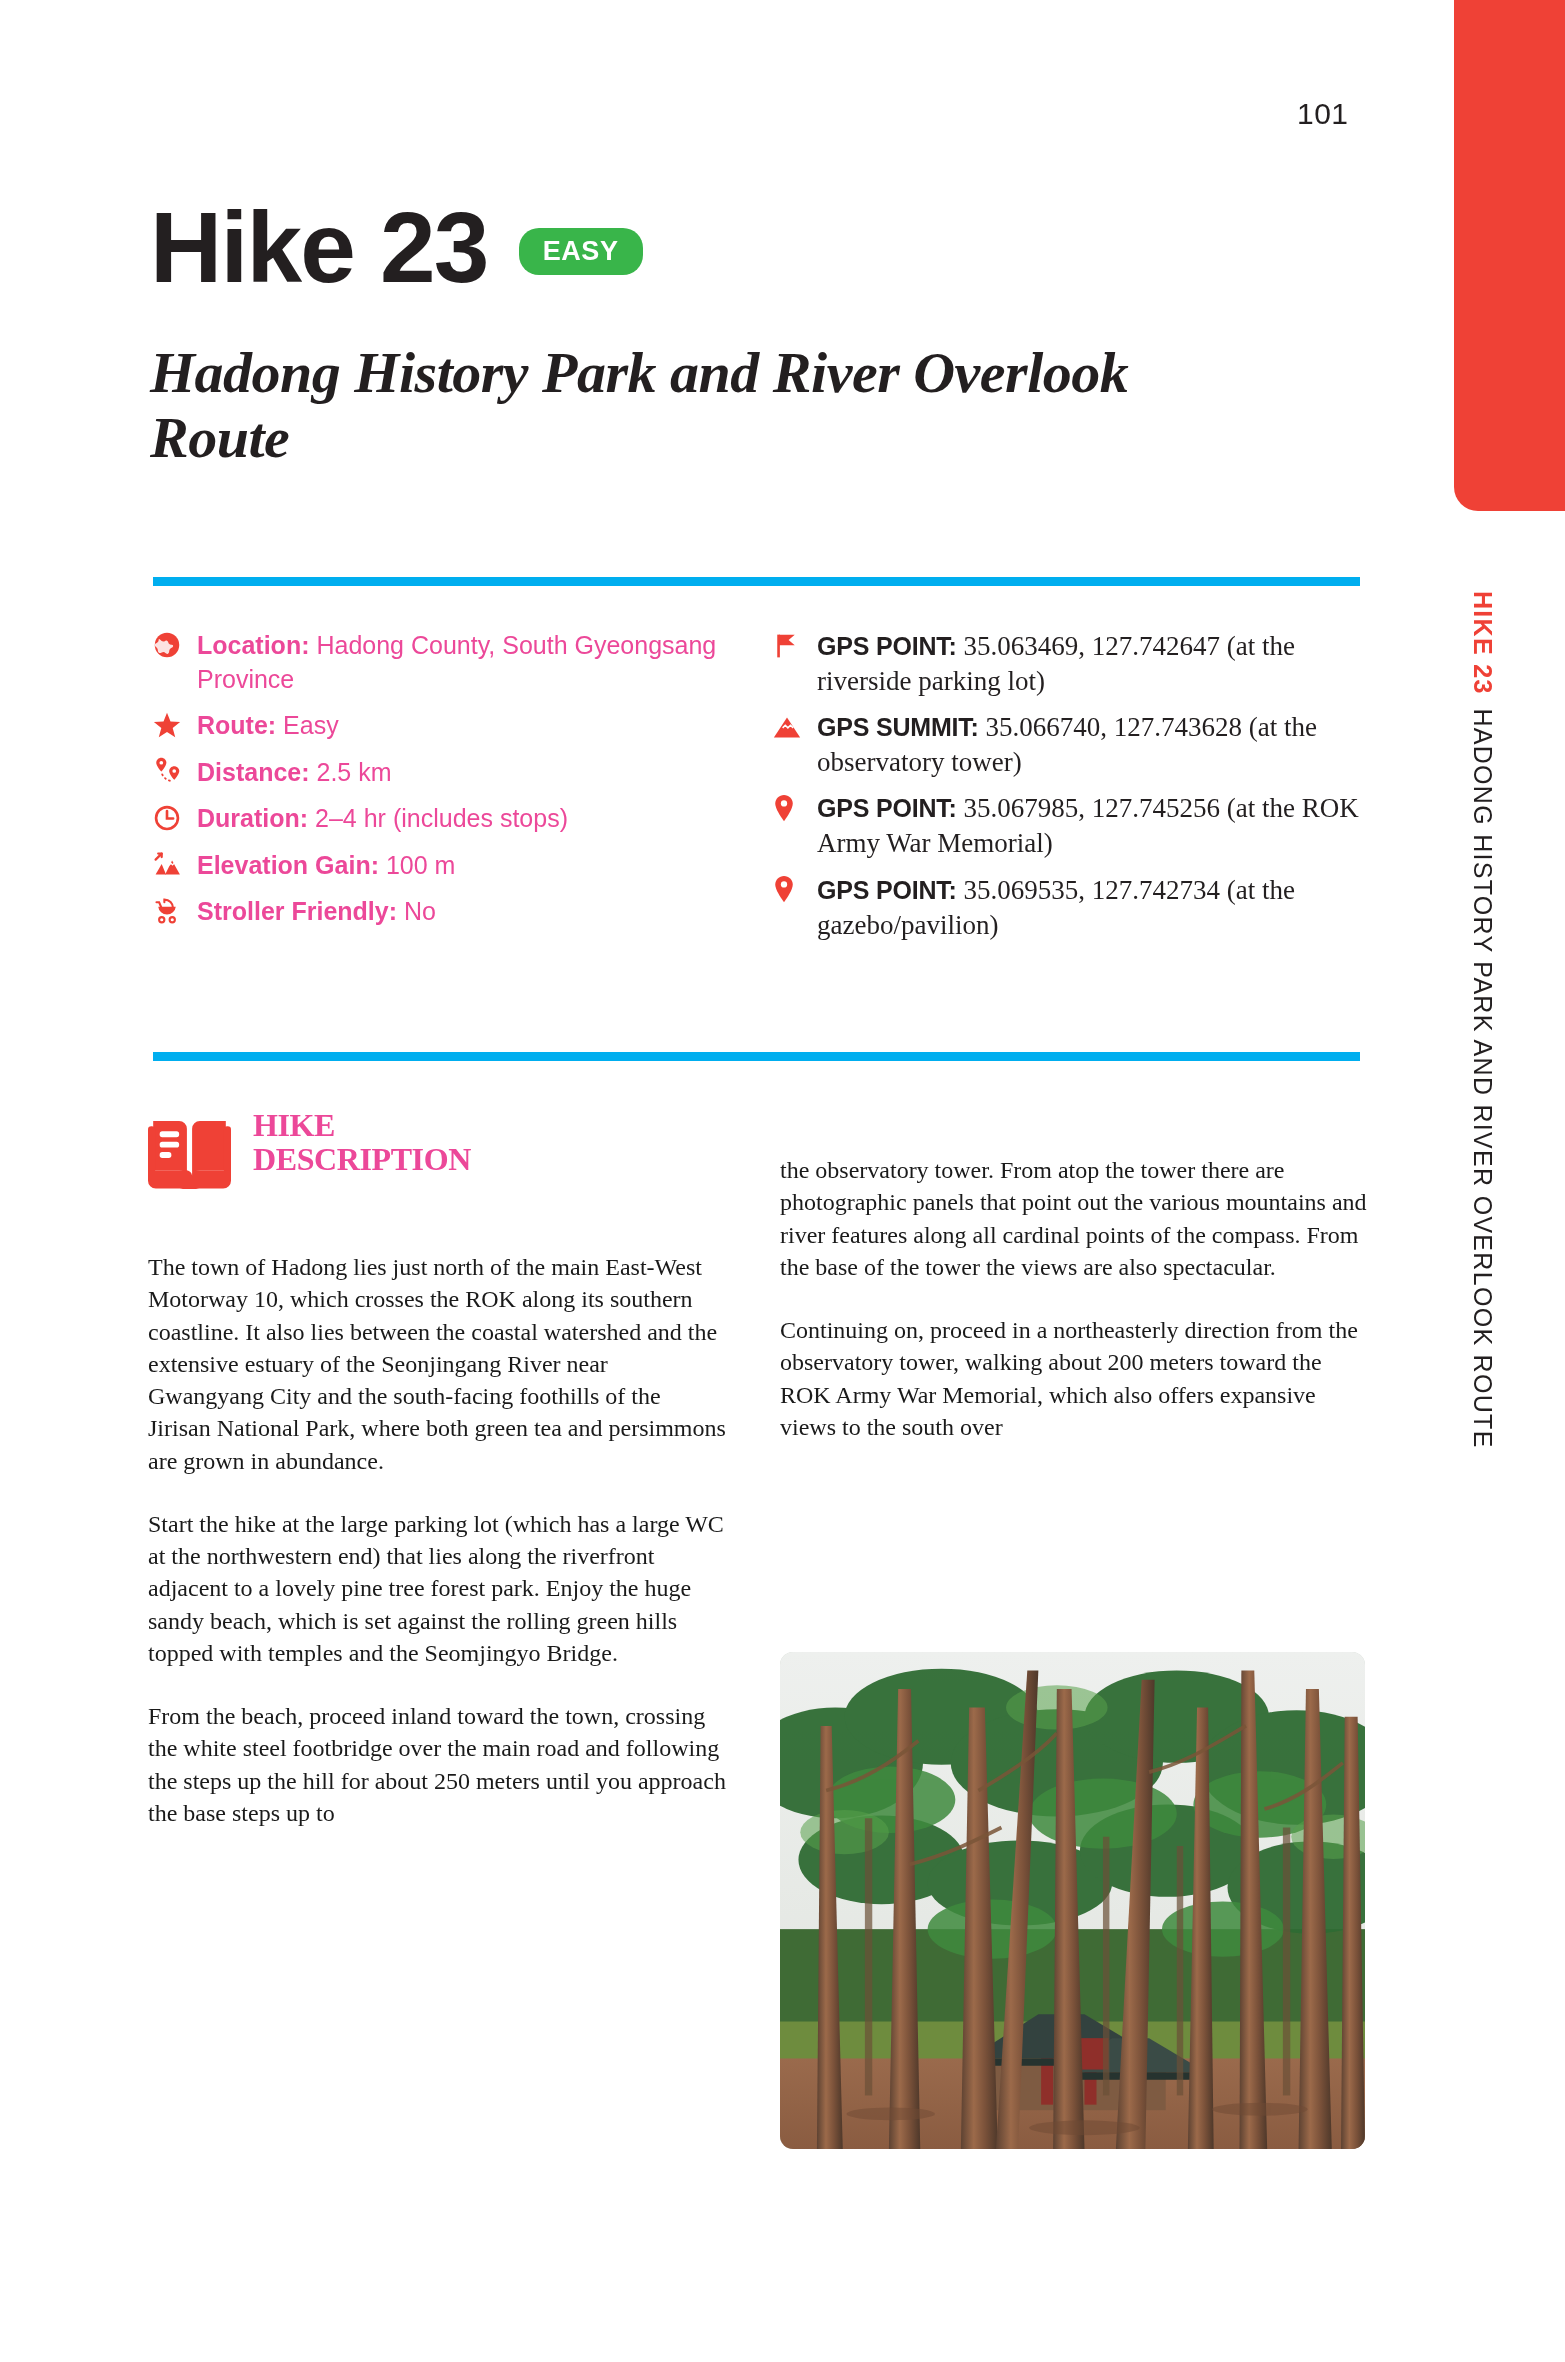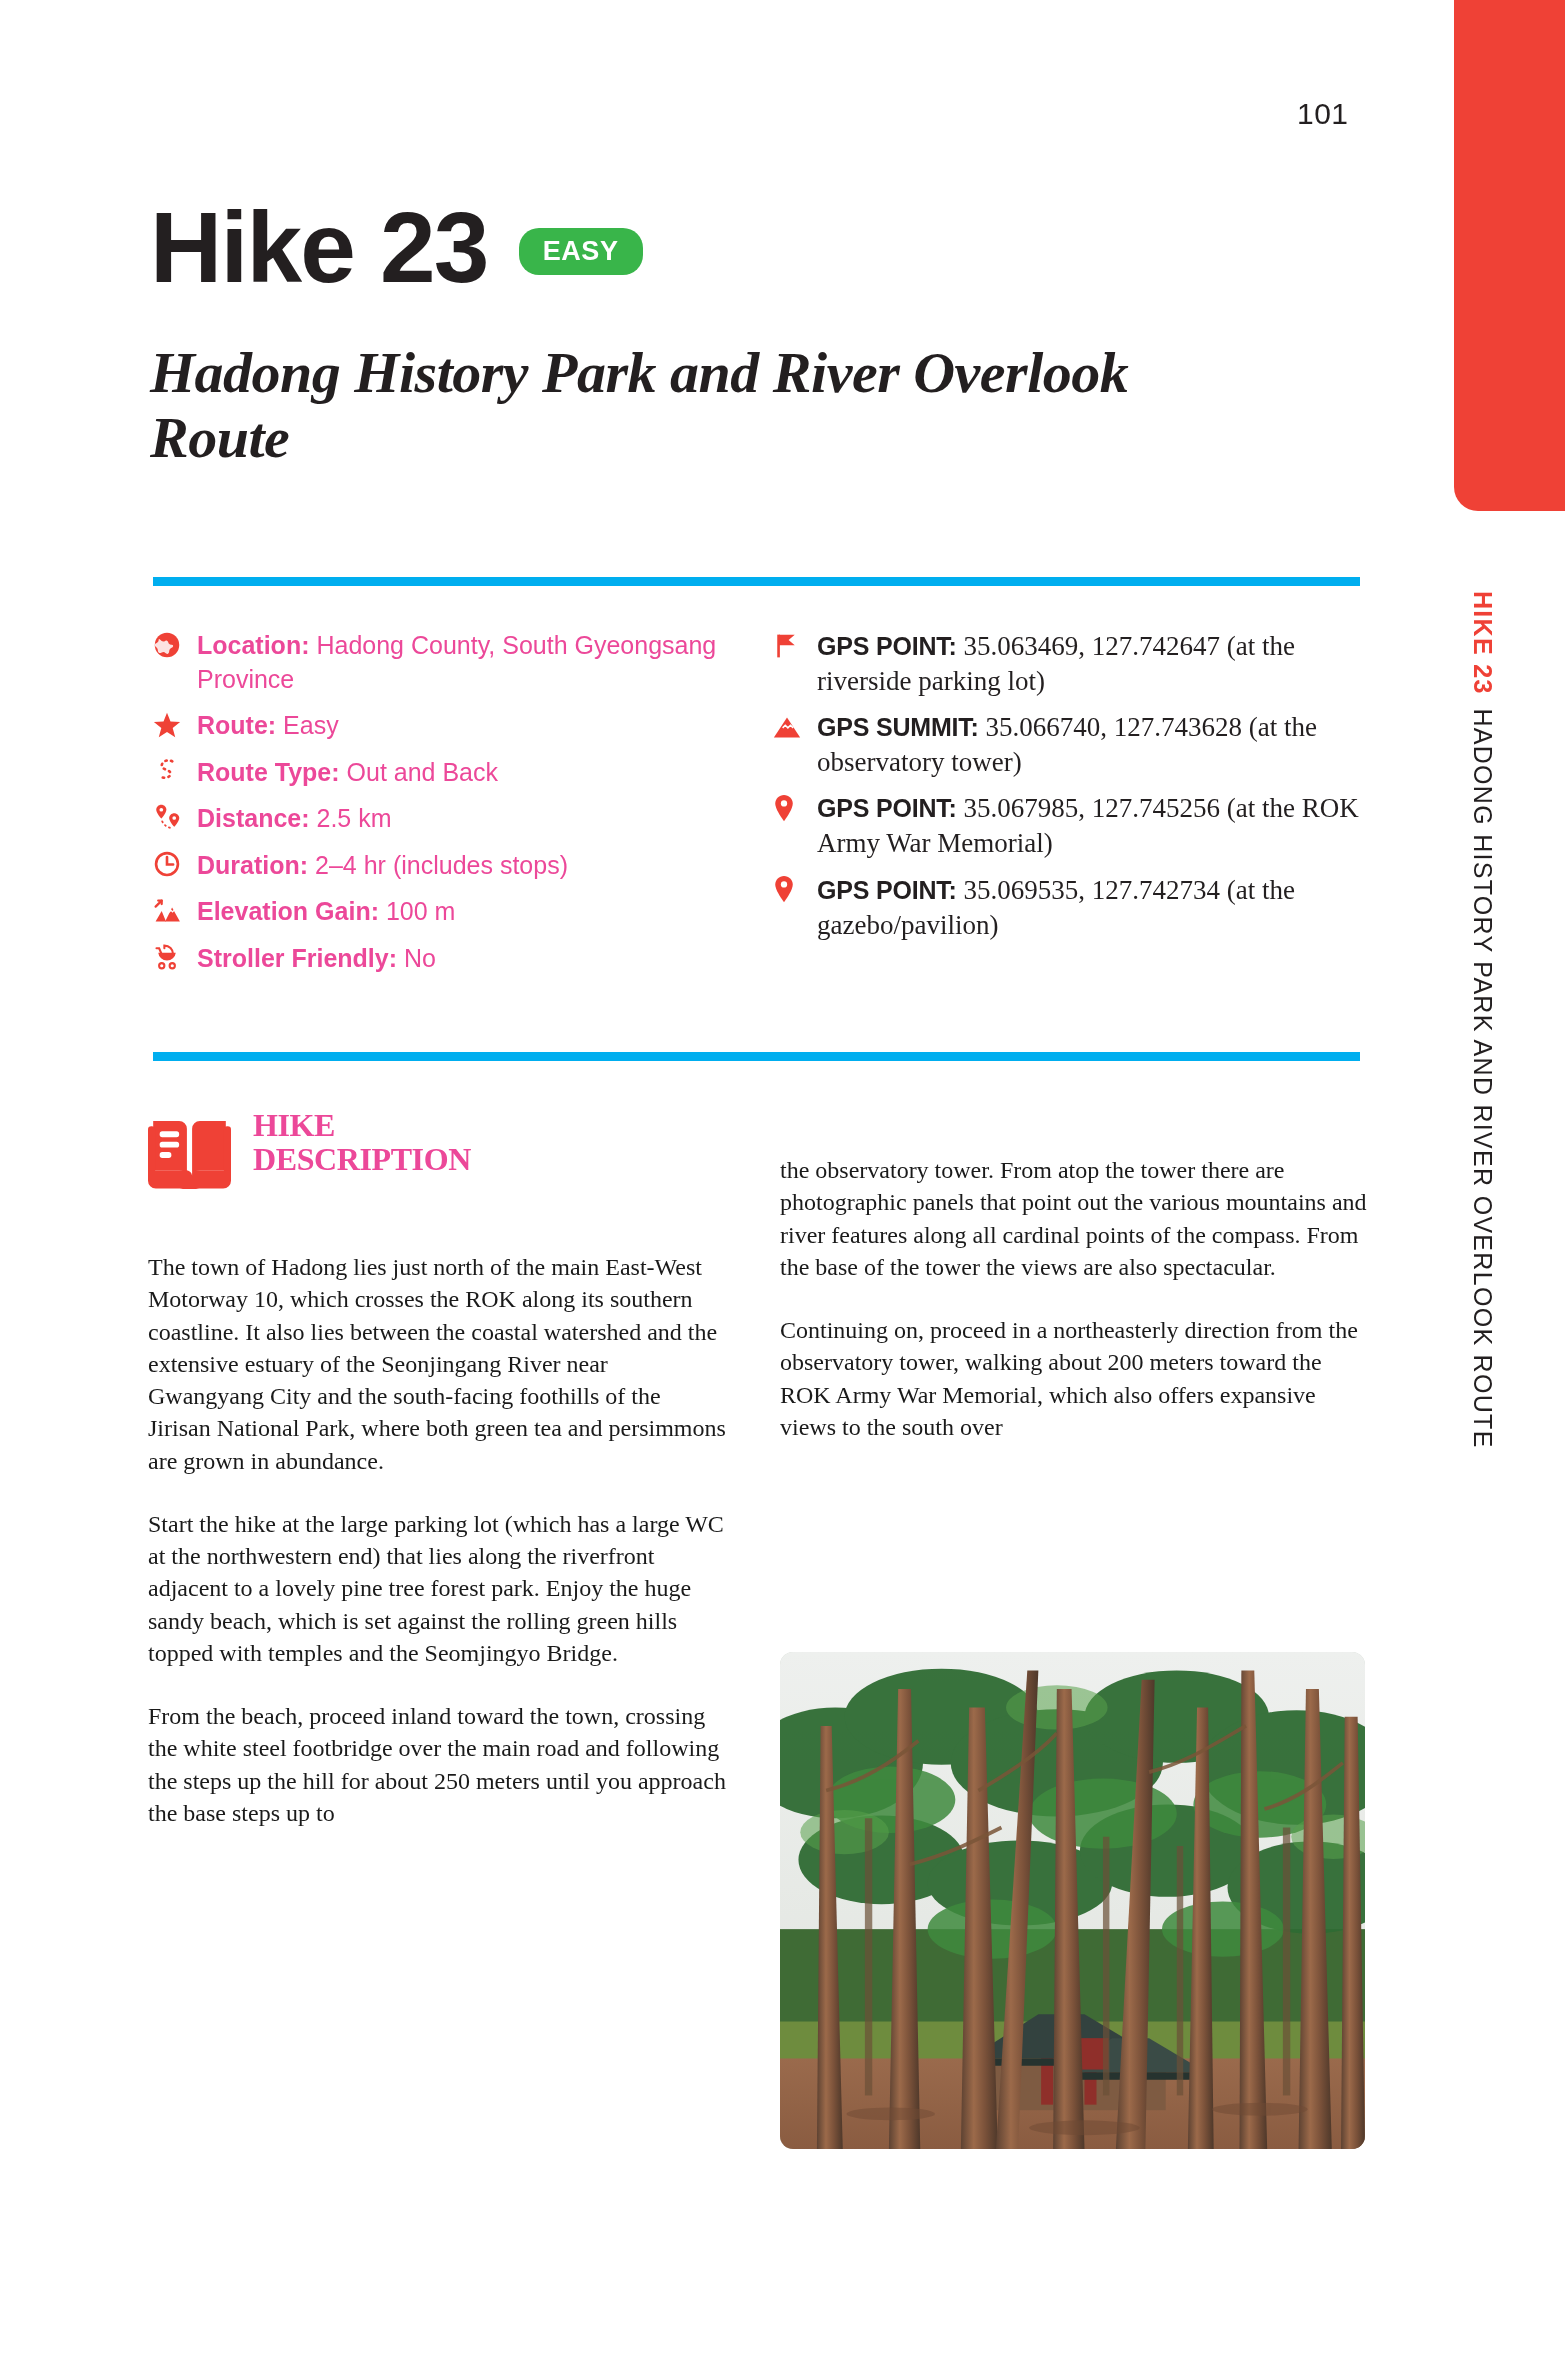--- a/index.html
+++ b/index.html
@@ -259,29 +259,20 @@
       <div class="info-row">
         <span class="ico">
           <svg width="28" height="28" viewBox="0 0 32 32">
               <polygon points="16,2 20,12 31,12.6 22.5,19.5 25.4,30 16,24 6.6,30 9.5,19.5 1,12.6 12,12" fill="#ef4136"></polygon>
             </svg>
         </span>
         <b>Route:</b>
         <span>Easy</span>
       </div>
 
-      <div class="info-row">
-        <span class="ico">
-          <svg width="28" height="28" viewBox="0 0 32 32">
-              <path d="M22 5c-5-3-12 0-12 5s10 4 10 9-8 6-12 3" fill="none" stroke="#ef4136" stroke-width="3" stroke-linecap="round" stroke-dasharray="1.5 5"></path>
-            </svg>
-        </span>
-        <b>Route Type:</b>
-        <span>Out and Back</span>
-      </div>
 
       <div class="info-row">
         <span class="ico">
           <svg width="29.5" height="29.5" viewBox="0 0 32 32">
             <path d="M9 2c-3 0-5.5 2.4-5.5 5.4C3.5 11 9 17 9 17s5.5-6 5.5-9.6C14.5 4.4 12 2 9 2z" fill="#ef4136"></path>
               <circle cx="9" cy="7.3" r="2" fill="#fff"></circle>
             <path d="M23 11c-3 0-5.5 2.4-5.5 5.4C17.5 20 23 26 23 26s5.5-6 5.5-9.6C28.5 13.4 26 11 23 11z" fill="#ef4136"></path>
               <circle cx="23" cy="16.3" r="2" fill="#fff"></circle>
             <path d="M10 20c2 4 5 6 9 7" fill="none" stroke="#ef4136" stroke-width="2" stroke-linecap="round" stroke-dasharray="1 4"></path>
           </svg>

